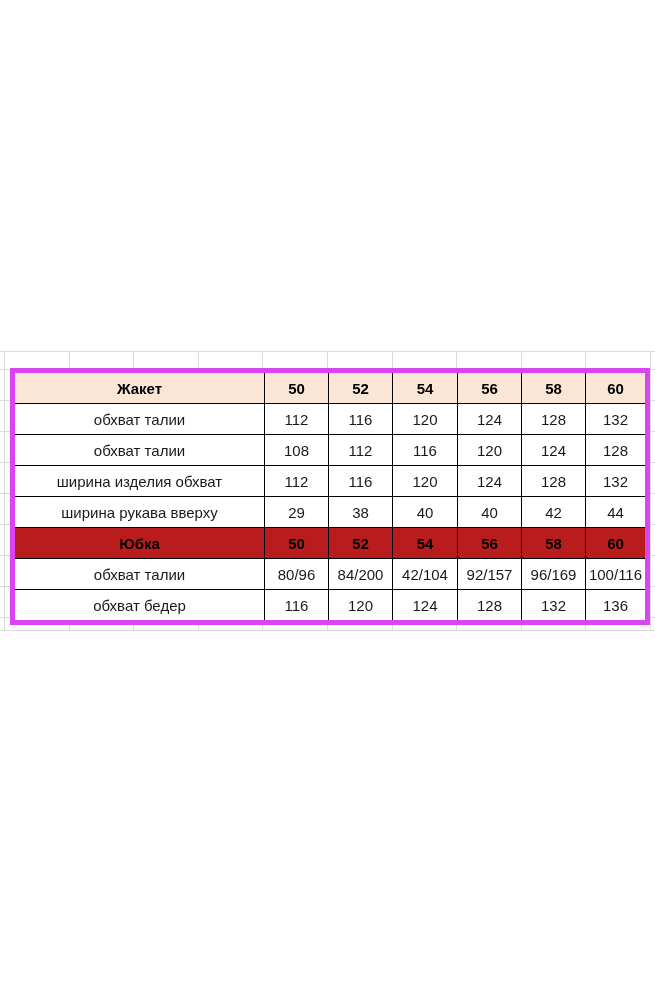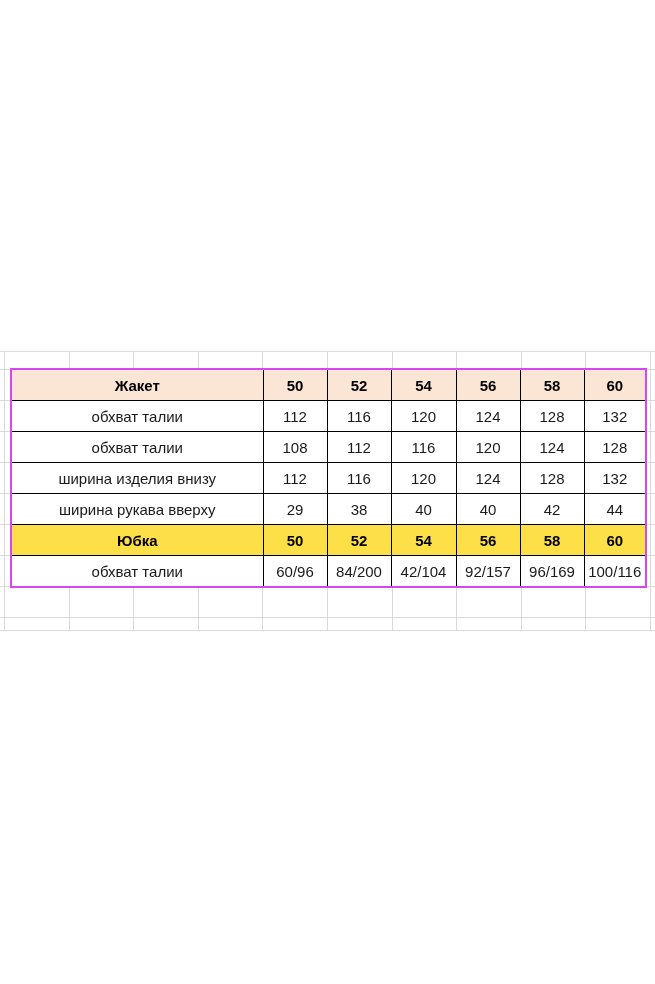--- a/index.html
+++ b/index.html
@@ -44,21 +44,21 @@
   table.size-table td {
     border: 1px solid #000000;
     height: 30px;
     text-align: center;
     vertical-align: middle;
     padding: 0 2px;
     overflow: hidden;
     white-space: nowrap;
   }
   table.size-table {
-    border: 2px solid #d946ef;
+    border: 5px solid #d946ef;
   }
   tr.section-row td {
     font-weight: bold;
     color: #000000;
   }
   .page, .gridband { pointer-events: none; }
 </style>
 </head>
 <body>
 
@@ -102,55 +102,64 @@
         <td>обхват талии</td>
         <td>108</td>
         <td>112</td>
         <td>116</td>
         <td>120</td>
         <td>124</td>
         <td>128</td>
       </tr>
 
       <tr>
-        <td>ширина изделия внизу</td>
+        <td>ширина изделия обхват</td>
         <td>112</td>
         <td>116</td>
         <td>120</td>
         <td>124</td>
         <td>128</td>
         <td>132</td>
       </tr>
 
       <tr>
         <td>ширина рукава вверху</td>
         <td>29</td>
         <td>38</td>
         <td>40</td>
         <td>40</td>
         <td>42</td>
         <td>44</td>
       </tr>
 
-      <tr class="section-row" style="background:#fde047;">
+      <tr class="section-row" style="background:#b91c1c;">
         <td>Юбка</td>
         <td>50</td>
         <td>52</td>
         <td>54</td>
         <td>56</td>
         <td>58</td>
         <td>60</td>
       </tr>
 
       <tr>
         <td>обхват талии</td>
-        <td>60/96</td>
+        <td>80/96</td>
         <td>84/200</td>
         <td>42/104</td>
         <td>92/157</td>
         <td>96/169</td>
         <td>100/116</td>
       </tr>
 
+      <tr>
+        <td>обхват бедер</td>
+        <td>116</td>
+        <td>120</td>
+        <td>124</td>
+        <td>128</td>
+        <td>132</td>
+        <td>136</td>
+      </tr>
 
     </tbody>
   </table>
 </div>
 
 </body></html>

